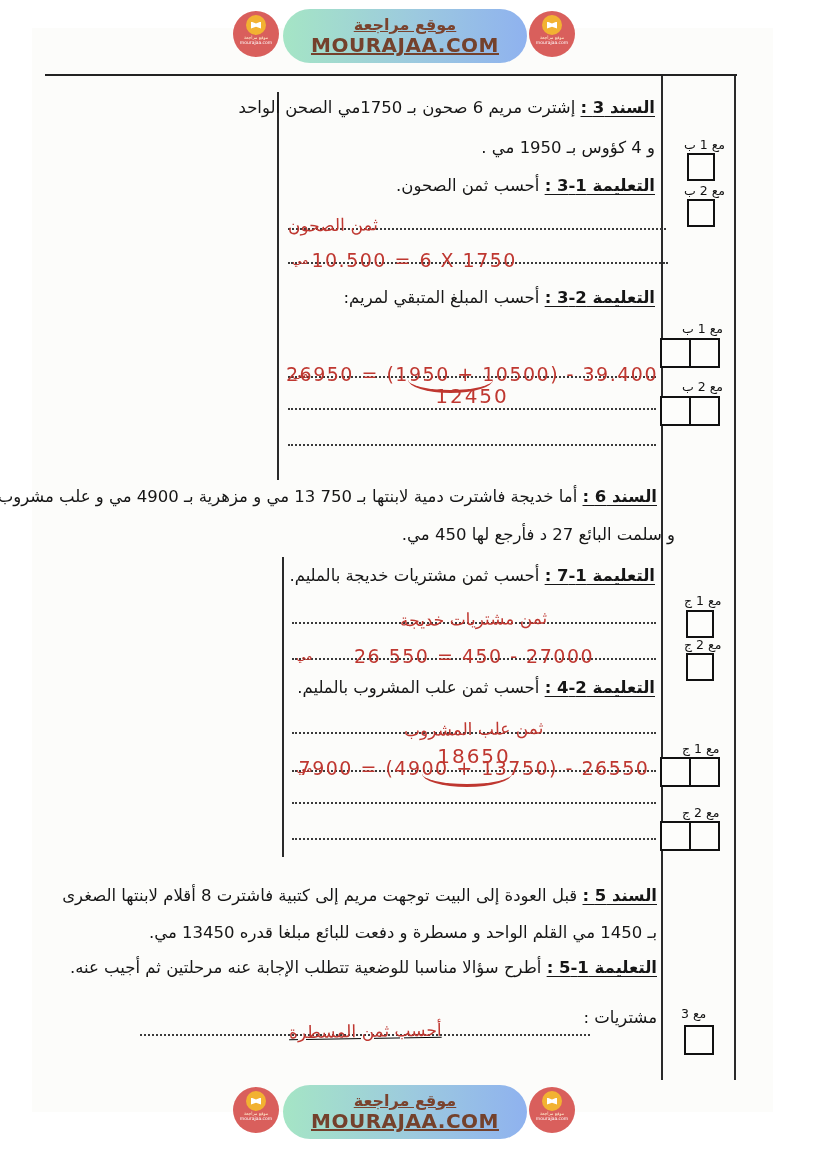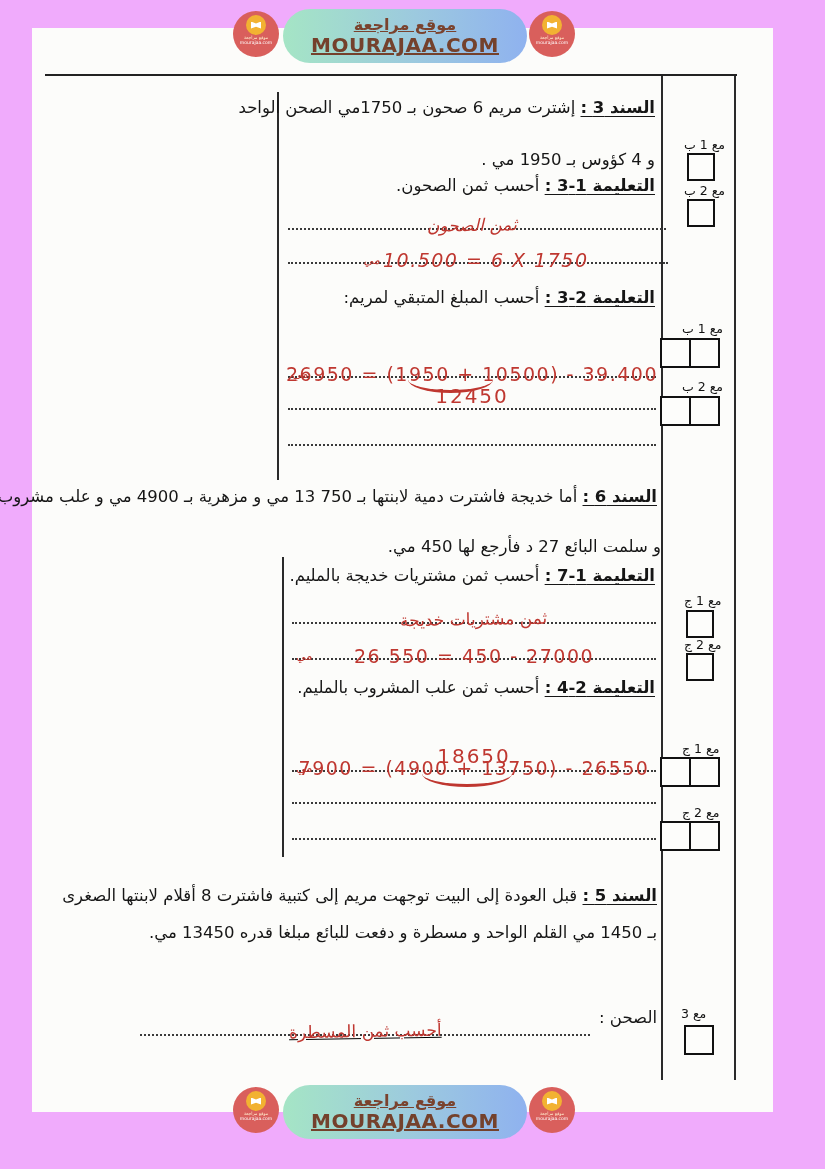--- a/index.html
+++ b/index.html
@@ -1,17 +1,17 @@
 <!DOCTYPE html>
 <html lang="ar"><head>
 <meta charset="utf-8">
 <style>
   html,body{margin:0;padding:0;}
   body{background:#b7ccd5;font-family:"DejaVu Sans",sans-serif;}
-  .screen{position:relative;width:825px;height:1169px;background:#f0abfc;overflow:hidden;margin:0 auto;}
+  .screen{position:relative;width:825px;height:1169px;background:#ffffff;overflow:hidden;margin:0 auto;}
   .paper{position:absolute;left:32px;top:28px;width:741px;height:1084px;background:#fcfcfa;}
   
   .banner-pill{position:absolute;width:244px;height:54px;border-radius:28px;
     background:linear-gradient(90deg,#a5e5c5 0%,#9cc9df 55%,#8fb2ef 100%);
     display:flex;flex-direction:column;align-items:center;justify-content:center;}
   .banner-ar{color:#7a432e;font-weight:bold;font-size:16px;text-decoration:underline;line-height:1.15;}
   .banner-en{color:#74412c;font-weight:bold;font-size:20px;letter-spacing:.5px;text-decoration:underline;line-height:1.1;}
   .badge{position:absolute;width:46px;height:46px;border-radius:50%;background:#d95f5c;
     display:flex;flex-direction:column;align-items:center;overflow:hidden;}
   .badge .yc{width:20px;height:20px;border-radius:50%;background:#f2b232;margin-top:4px;
@@ -24,21 +24,21 @@
   .vline{position:absolute;background:#2a2a2a;width:2px;}
   
   .pline{position:absolute;direction:rtl;white-space:nowrap;color:#161616;font-size:16.5px;line-height:1.25;}
   .plabel{font-weight:bold;text-decoration:underline;text-underline-offset:3px;}
   
   .ansline{position:absolute;border-bottom:2px dotted #3a3a3a;display:flex;align-items:flex-end;}
   .hw{color:#bf3730;font-size:17px;direction:rtl;white-space:nowrap;margin-bottom:-7px;transform:rotate(-1deg);}
   .hw-eq{color:#bf3730;font-size:19px;letter-spacing:1.5px;direction:ltr;white-space:nowrap;margin-bottom:-9px;}
   .hw-unit{color:#bf3730;font-size:12px;direction:rtl;margin-bottom:-5px;margin-right:3px;}
   .ctr{justify-content:center;}
-  .rgt{justify-content:center;padding-left:4px;font-style:italic;}
+  .rgt{justify-content:flex-start;padding-left:4px;}
   .abs-unit{position:absolute;left:4px;bottom:-5px;color:#bf3730;font-size:12px;}
   .arc{position:absolute;border-bottom:3px solid #bf3730;border-radius:0 0 60% 60%/0 0 100% 100%;height:13px;}
   .hw-part{position:absolute;color:#bf3730;font-size:20px;letter-spacing:2px;text-align:center;direction:ltr;}
   
   .mlabel{position:absolute;direction:rtl;white-space:nowrap;font-weight:normal;font-size:12.5px;color:#111;}
   .mbox{position:absolute;width:24px;height:24px;border:2px solid #111;background:#fdfdfb;}
   .mbox2{position:absolute;width:56px;height:26px;border:2px solid #111;background:#fdfdfb;display:flex;}
   .mbox2 .cell{flex:1;border-left:2px solid #111;}
   .mbox2 .cell:first-child{border-left:none;}
 </style>
@@ -70,21 +70,21 @@
   <div class="hline" style="left:45px;top:74px;width:692px;"></div>
   <div class="vline" style="left:277px;top:92px;height:388px;"></div>
   <div class="vline" style="left:282px;top:557px;height:300px;"></div>
   <div class="vline" style="left:661px;top:76px;height:1004px;"></div>
   <div class="vline" style="left:734px;top:76px;height:1004px;"></div>
 
   <div class="pline" style="right:170px;top:98px;">
     <span class="plabel">السند 3 :</span>
     <span>إشترت مريم 6 صحون بـ 1750مي الصحن الواحد</span>
   </div>
-  <div class="pline" style="right:170px;top:138px;margin-top:12px;">و 4 كؤوس بـ 1950 مي .</div>
+  <div class="pline" style="right:170px;top:138px;">و 4 كؤوس بـ 1950 مي .</div>
   <div class="pline" style="right:170px;top:176px;">
     <span class="plabel">التعليمة 1-3 :</span>
     <span>أحسب ثمن الصحون.</span>
   </div>
 
   <div class="ansline rgt" style="left:288px;top:196px;width:368px;height:32px;padding-left:0;padding-right:10px;">
     <span class="hw">ثمن الصحون</span>
   </div>
   <div class="ansline rgt" style="left:288px;top:230px;width:368px;height:32px;direction:ltr;padding-right:8px;">
     <span class="hw-unit">مي</span>
@@ -102,54 +102,61 @@
   </div>
   <div class="arc" style="left:408px;top:377px;width:85px;"></div>
   <div class="ansline" style="left:288px;top:376px;width:368px;height:32px;"></div>
   <div class="hw-part" style="left:288px;top:384px;width:368px;">12450</div>
   <div class="ansline" style="left:288px;top:412px;width:368px;height:32px;"></div>
 
   <div class="pline" style="right:168px;top:487px;">
     <span class="plabel">السند 6 :</span>
     <span>أما خديجة فاشترت دمية لابنتها بـ ‎13 750‎ مي و مزهرية بـ 4900 مي و علب مشروب</span>
   </div>
-  <div class="pline" style="right:164px;top:525px;margin-top:12px;">و سلمت البائع 27 د فأرجع لها 450 مي.</div>
+  <div class="pline" style="right:150px;top:525px;">و سلمت البائع 27 د فأرجع لها 450 مي.</div>
   <div class="pline" style="right:170px;top:566px;">
     <span class="plabel">التعليمة 1-7 :</span>
     <span>أحسب ثمن مشتريات خديجة بالمليم.</span>
   </div>
 
   <div class="ansline ctr" style="left:292px;top:590px;width:364px;height:32px;">
     <span class="hw">ثمن مشتريات خديجة</span>
   </div>
   <div class="ansline ctr" style="left:292px;top:626px;width:364px;height:32px;direction:ltr;">
     <span class="abs-unit">مي</span>
     <span class="hw-eq">26 550 = 450 - 27000</span>
   </div>
 
   <div class="pline" style="right:170px;top:678px;">
     <span class="plabel">التعليمة 2-4 :</span>
     <span>أحسب ثمن علب المشروب بالمليم.</span>
   </div>
 
+  <div class="ansline ctr" style="left:292px;top:700px;width:364px;height:32px;">
+    <span class="hw">ثمن علب المشروب</span>
+  </div>
   <div class="ansline ctr" style="left:292px;top:738px;width:364px;height:32px;direction:ltr;">
     <span class="abs-unit">مي</span>
     <span class="hw-eq">7900 = (4900 + 13750) - 26550</span>
   </div>
   <div class="arc" style="left:422px;top:771px;width:90px;"></div>
   <div class="ansline" style="left:292px;top:770px;width:364px;height:32px;"></div>
   <div class="hw-part" style="left:292px;top:744px;width:364px;">18650</div>
   <div class="ansline" style="left:292px;top:806px;width:364px;height:32px;"></div>
 
   <div class="pline" style="right:168px;top:886px;">
     <span class="plabel">السند 5 :</span>
     <span>قبل العودة إلى البيت توجهت مريم إلى كتبية فاشترت 8 أقلام لابنتها الصغرى</span>
   </div>
   <div class="pline" style="right:168px;top:923px;">بـ 1450 مي القلم الواحد و مسطرة و دفعت للبائع مبلغا قدره 13450 مي.</div>
-  <div class="pline" style="right:168px;top:1008px;">الصحن :</div>
+  <div class="pline" style="right:168px;top:958px;">
+    <span class="plabel">التعليمة 1-5 :</span>
+    <span>أطرح سؤالا مناسبا للوضعية تتطلب الإجابة عنه مرحلتين ثم أجيب عنه.</span>
+  </div>
+  <div class="pline" style="right:168px;top:1008px;">مشتريات :</div>
   <div class="ansline ctr" style="left:140px;top:1004px;width:450px;height:30px;text-decoration:underline;">
     <span class="hw">أحسب ثمن المسطرة</span>
   </div>
 
   <div class="mlabel" style="left:684px;top:137px;">مع 1 ب</div>
   <div class="mbox" style="left:687px;top:153px;"></div>
 
   <div class="mlabel" style="left:684px;top:183px;">مع 2 ب</div>
   <div class="mbox" style="left:687px;top:199px;"></div>
 

